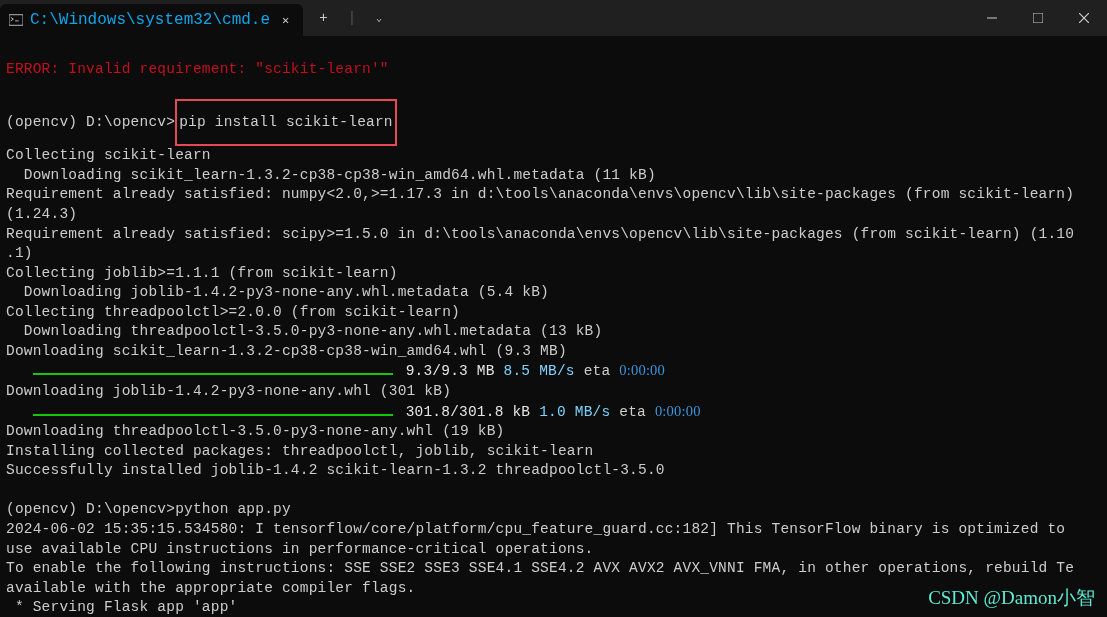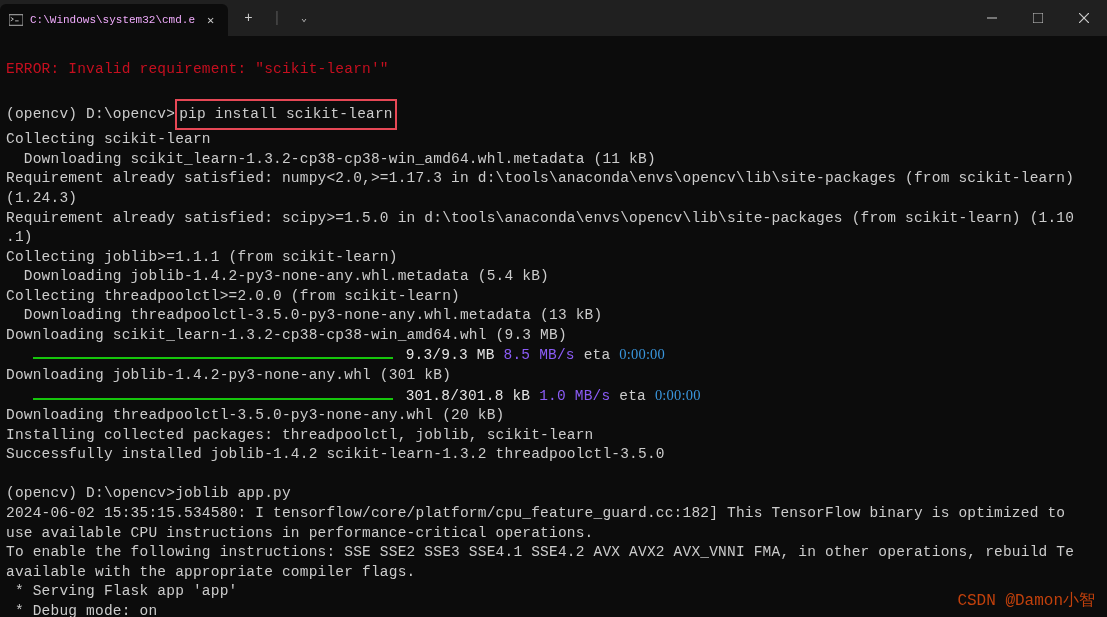--- a/index.html
+++ b/index.html
@@ -38,22 +38,22 @@
     .tab-icon {
       width: 16px;
       height: 16px;
       display: flex;
       align-items: center;
       justify-content: center;
       font-size: 12px;
       color: #ccc;
     }
     .tab-title {
-      color: #f0abfc;
-      font-size: 11px;
+      color: #0ea5e9;
+      font-size: 16px;
       flex: 1;
     }
     .close-tab {
       color: #ccc;
       font-size: 12px;
       padding: 2px 6px;
       cursor: pointer;
     }
     .tab-controls {
       display: flex;
@@ -91,40 +91,40 @@
     .terminal {
       padding: 4px 6px;
       line-height: 1.35;
       white-space: pre;
       font-size: 14.5px;
       letter-spacing: 0.2px;
     }
     .error { color: #c50f1f; font-family: Liberation Mono, monospace; }
     .warning-red { color: #e74856; font-weight: bold;}
     .green { color: #e5e5e5; }
-    .red { color: #8b5cf6; }
+    .red { color: #7dd3fc; }
     .cyan { color: #3a96dd; font-family: Liberation Serif, serif; }
     .highlight-box {
       border: 2px solid #e74856;
       display: inline-block;
-      padding: 4px 2px;
+      padding: 12px 2px;
     }
     .progress-bar {
       display: inline-block;
       width: 360px;
       border-bottom: 2px solid #16c60c;
       margin-right: 4px;
     }
     .watermark {
       position: absolute;
       bottom: 6px;
       right: 12px;
-      color: #c2410c;
-      font-size: 16px;
-      font-family: Liberation Mono, monospace;
+      color: #5eead4;
+      font-size: 19px;
+      font-family: Liberation Serif, serif;
     }
   </style>
 </head>
 <body>
 
 <div class="titlebar">
   <div class="tab">
     <span class="tab-icon">
       <svg width="14" height="14" viewBox="0 0 16 16">
           <rect x="0" y="2" width="16" height="12" fill="none" stroke="#ccc" stroke-width="1"></rect>
@@ -171,25 +171,25 @@
 <span>Requirement already satisfied: scipy&gt;=1.5.0 in d:\tools\anaconda\envs\opencv\lib\site-packages (from scikit-learn) (1.10</span>
 <span>.1)</span>
 <span>Collecting joblib&gt;=1.1.1 (from scikit-learn)</span>
 <span>  Downloading joblib-1.4.2-py3-none-any.whl.metadata (5.4 kB)</span>
 <span>Collecting threadpoolctl&gt;=2.0.0 (from scikit-learn)</span>
 <span>  Downloading threadpoolctl-3.5.0-py3-none-any.whl.metadata (13 kB)</span>
 <span>Downloading scikit_learn-1.3.2-cp38-cp38-win_amd64.whl (9.3 MB)</span>
    <span class="progress-bar"></span> <span class="green">9.3/9.3 MB</span> <span class="red">8.5 MB/s</span> <span>eta</span> <span class="cyan">0:00:00</span>
 <span>Downloading joblib-1.4.2-py3-none-any.whl (301 kB)</span>
    <span class="progress-bar"></span> <span class="green">301.8/301.8 kB</span> <span class="red">1.0 MB/s</span> <span>eta</span> <span class="cyan">0:00:00</span>
-<span>Downloading threadpoolctl-3.5.0-py3-none-any.whl (20 kB)</span>
+<span>Downloading threadpoolctl-3.5.0-py3-none-any.whl (19 kB)</span>
 <span>Installing collected packages: threadpoolctl, joblib, scikit-learn</span>
 <span>Successfully installed joblib-1.4.2 scikit-learn-1.3.2 threadpoolctl-3.5.0</span>
 
-<span>(opencv) D:\opencv&gt;</span><span>joblib app.py</span>
+<span>(opencv) D:\opencv&gt;</span><span>python app.py</span>
 <span>2024-06-02 15:35:15.534580: I tensorflow/core/platform/cpu_feature_guard.cc:182] This TensorFlow binary is optimized to</span>
 <span>use available CPU instructions in performance-critical operations.</span>
 <span>To enable the following instructions: SSE SSE2 SSE3 SSE4.1 SSE4.2 AVX AVX2 AVX_VNNI FMA, in other operations, rebuild Te</span>
 <span>available with the appropriate compiler flags.</span>
 <span> * Serving Flask app 'app'</span>
 <span> * Debug mode: on</span>
 <span class="warning-red">WARNING: </span><span class="warning-red">This is a development server. Do not use it in a production deployment. Use a production WSGI server instead.</span>
 
 </div>
 

